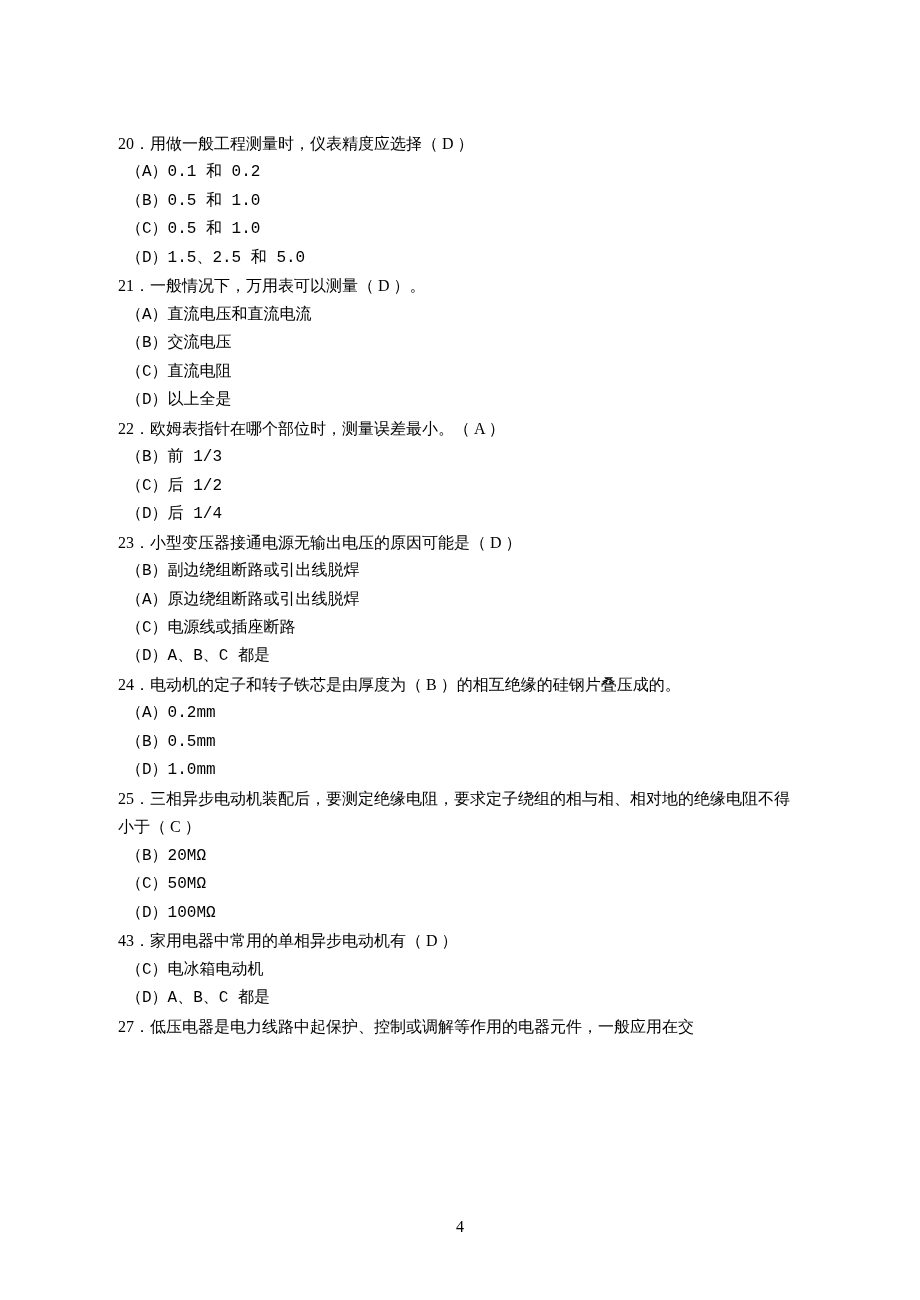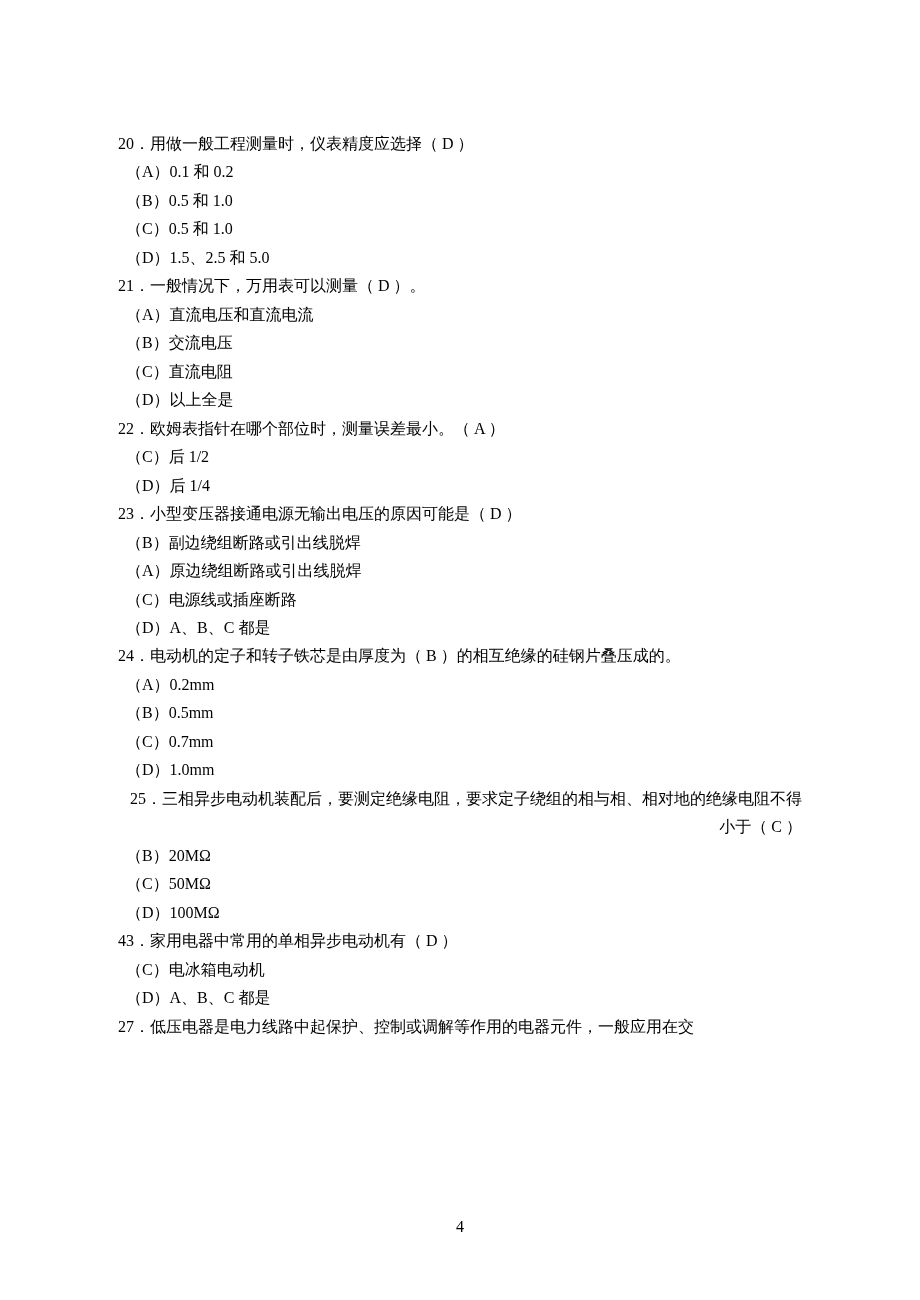--- a/index.html
+++ b/index.html
@@ -15,20 +15,21 @@
   }
   .page {
     padding: 130px 118px 0 118px;
     line-height: 1.78;
   }
   .q-line {
     white-space: nowrap;
   }
   .opt {
     padding-left: 8px;
+    font-family: Liberation Mono, monospace;
   }
   .page-num {
     position: absolute;
     width: 920px;
     text-align: center;
     bottom: 64px;
     font-size: 16px;
   }
   .container {
     position: relative;
@@ -54,40 +55,40 @@
     <span>21．</span><span>一般情况下，万用表可以测量（</span><span>  D  </span><span>）。</span>
   </div>
   <div class="opt">（A）直流电压和直流电流</div>
   <div class="opt">（B）交流电压</div>
   <div class="opt">（C）直流电阻</div>
   <div class="opt">（D）以上全是</div>
 
   <div class="q-line">
     <span>22．</span><span>欧姆表指针在哪个部位时，测量误差最小。（  </span><span> A  </span><span> ）</span>
   </div>
+  <div class="opt">（B）前 1/3</div>
   <div class="opt">（C）后 1/2</div>
   <div class="opt">（D）后 1/4</div>
 
   <div class="q-line">
     <span>23．</span><span>小型变压器接通电源无输出电压的原因可能是（  </span><span> D  </span><span> ）</span>
   </div>
   <div class="opt">（B）副边绕组断路或引出线脱焊</div>
   <div class="opt">（A）原边绕组断路或引出线脱焊</div>
   <div class="opt">（C）电源线或插座断路</div>
   <div class="opt">（D）A、B、C 都是</div>
 
   <div class="q-line">
     <span>24．</span><span>电动机的定子和转子铁芯是由厚度为（  </span><span> B  </span><span> ）的相互绝缘的硅钢片叠压成的。</span>
   </div>
   <div class="opt">（A）0.2mm</div>
   <div class="opt">（B）0.5mm</div>
-  <div class="opt">（C）0.7mm</div>
   <div class="opt">（D）1.0mm</div>
 
-  <div style="white-space:normal;text-align:right;">
+  <div style="white-space:normal;">
     <span>25．</span><span>三相异步电动机装配后，要测定绝缘电阻，要求定子绕组的相与相、相对地的绝缘电阻不得小于（</span><span> C </span><span> ）</span>
   </div>
   <div class="opt">（B）20MΩ</div>
   <div class="opt">（C）50MΩ</div>
   <div class="opt">（D）100MΩ</div>
 
   <div class="q-line">
     <span>43．</span><span>家用电器中常用的单相异步电动机有（  </span><span> D  </span><span>  ）</span>
   </div>
   <div class="opt">（C）电冰箱电动机</div>

